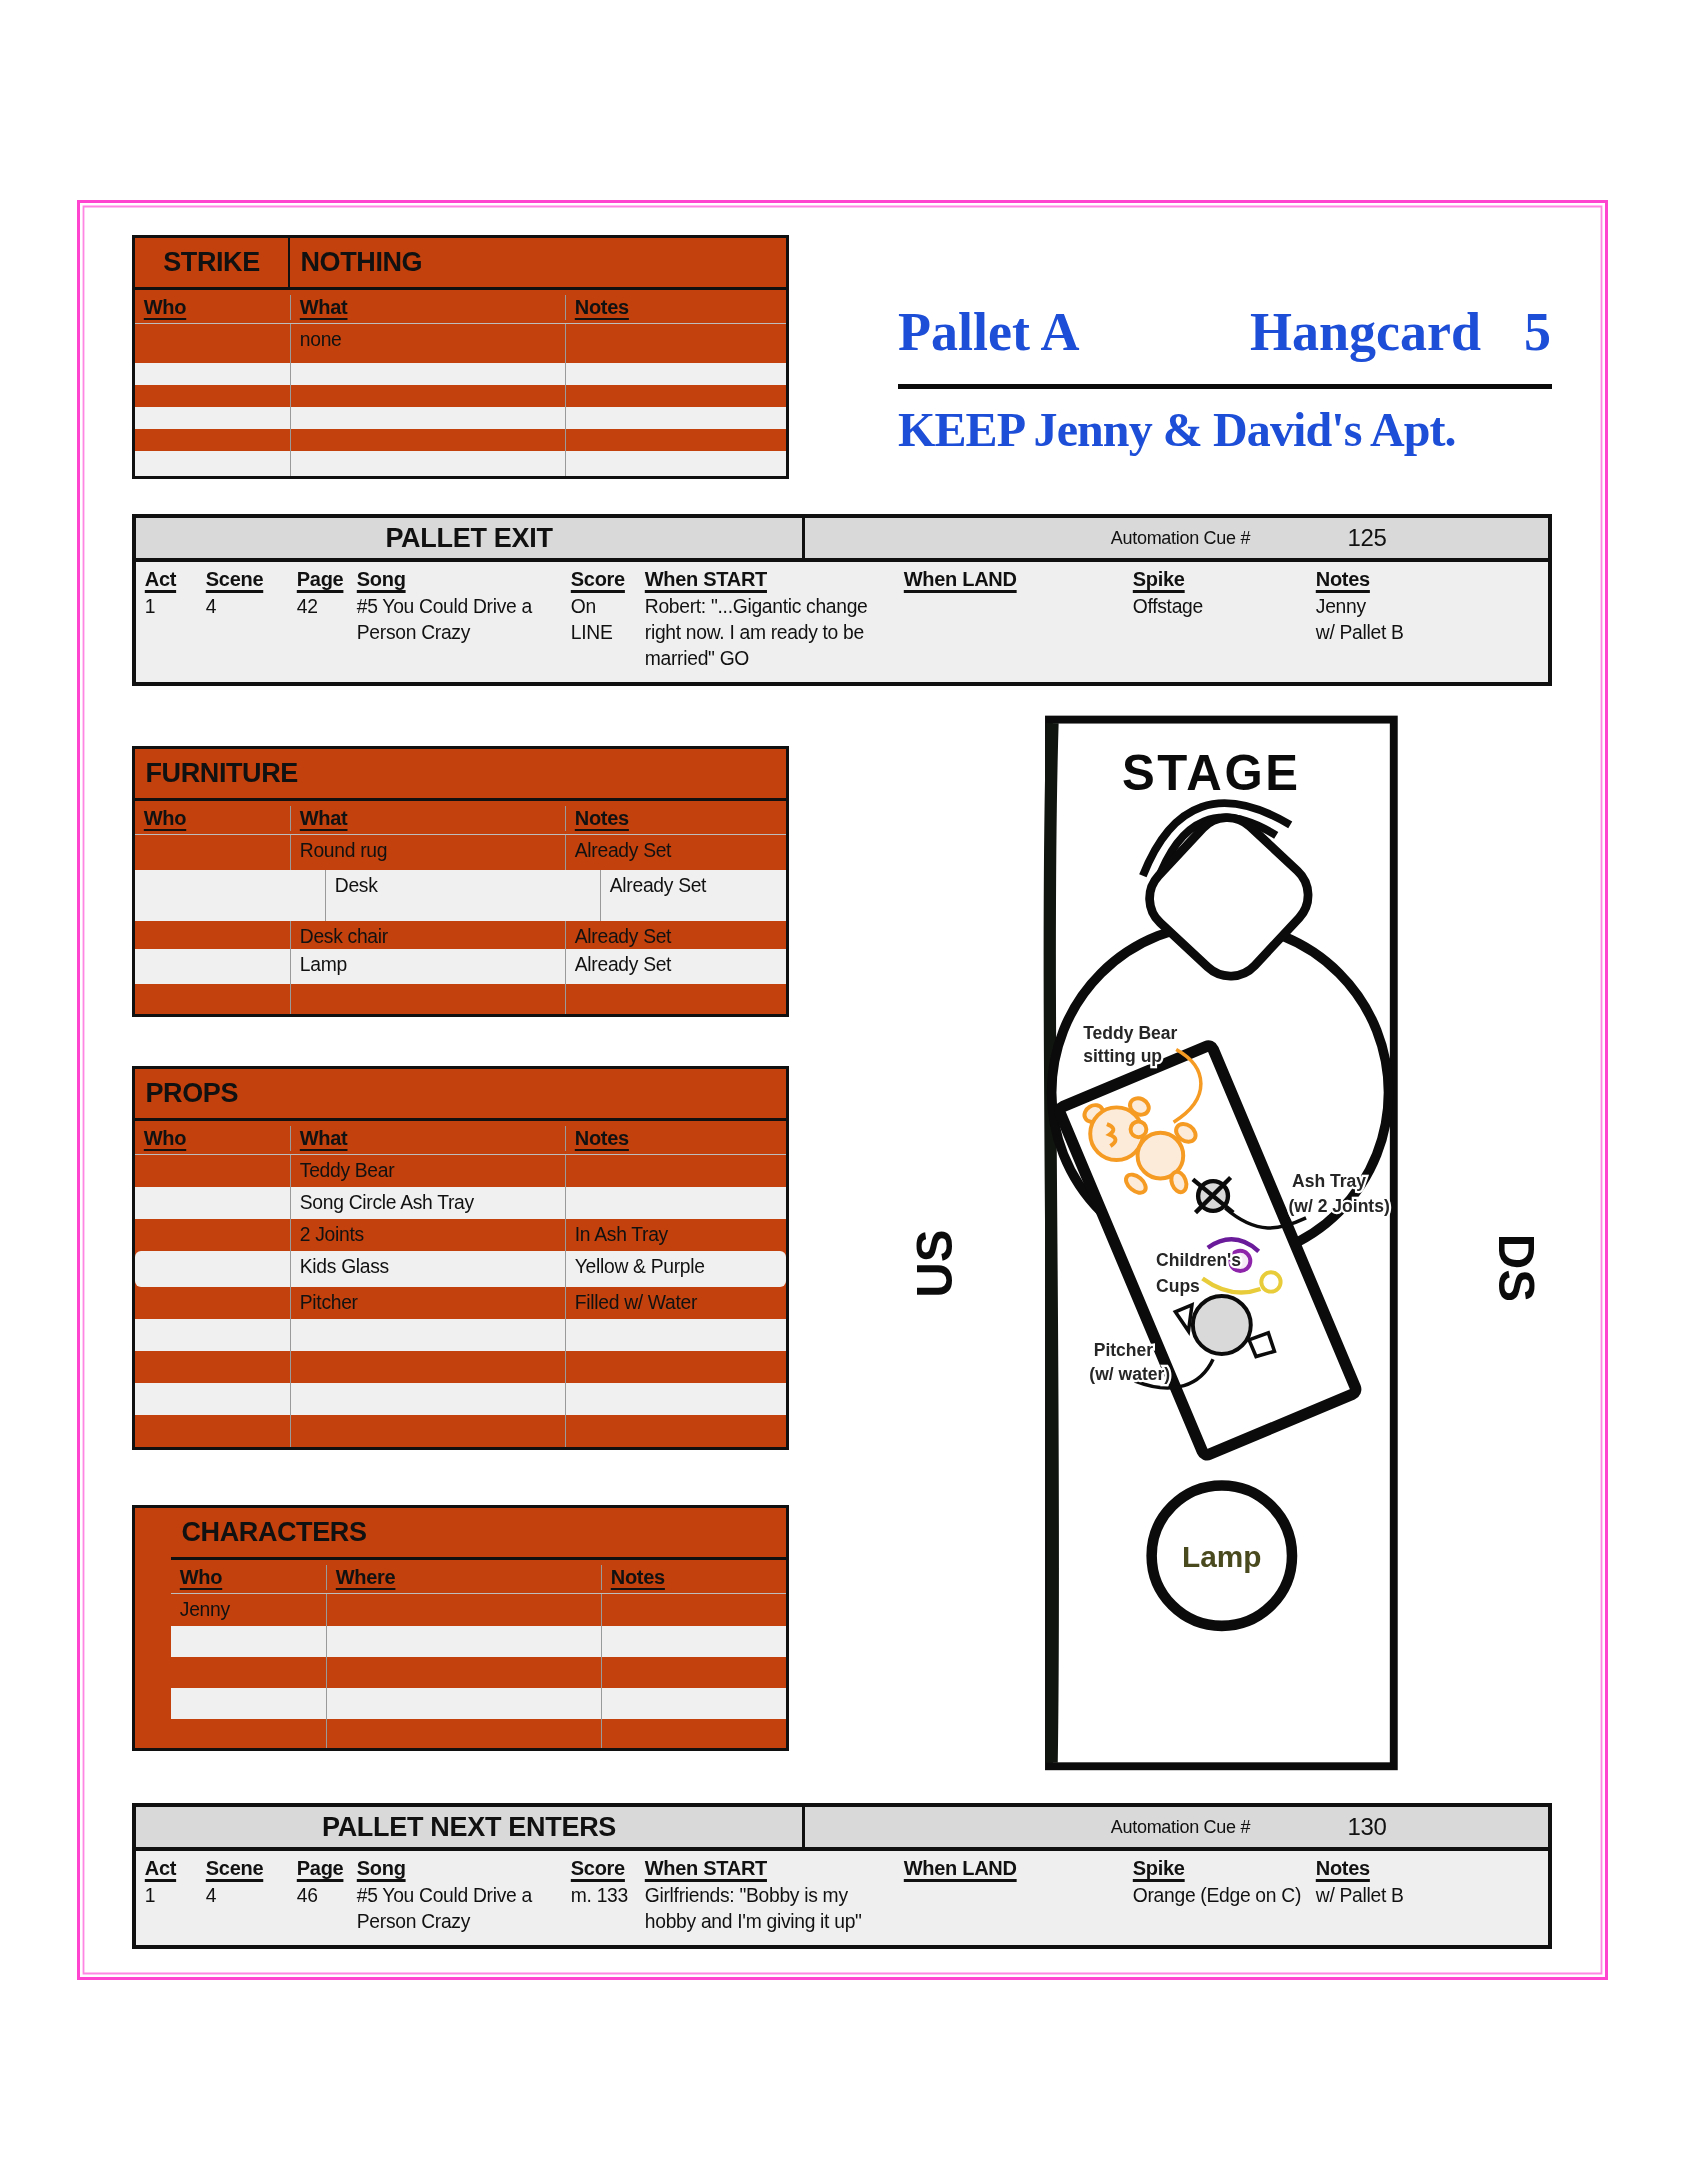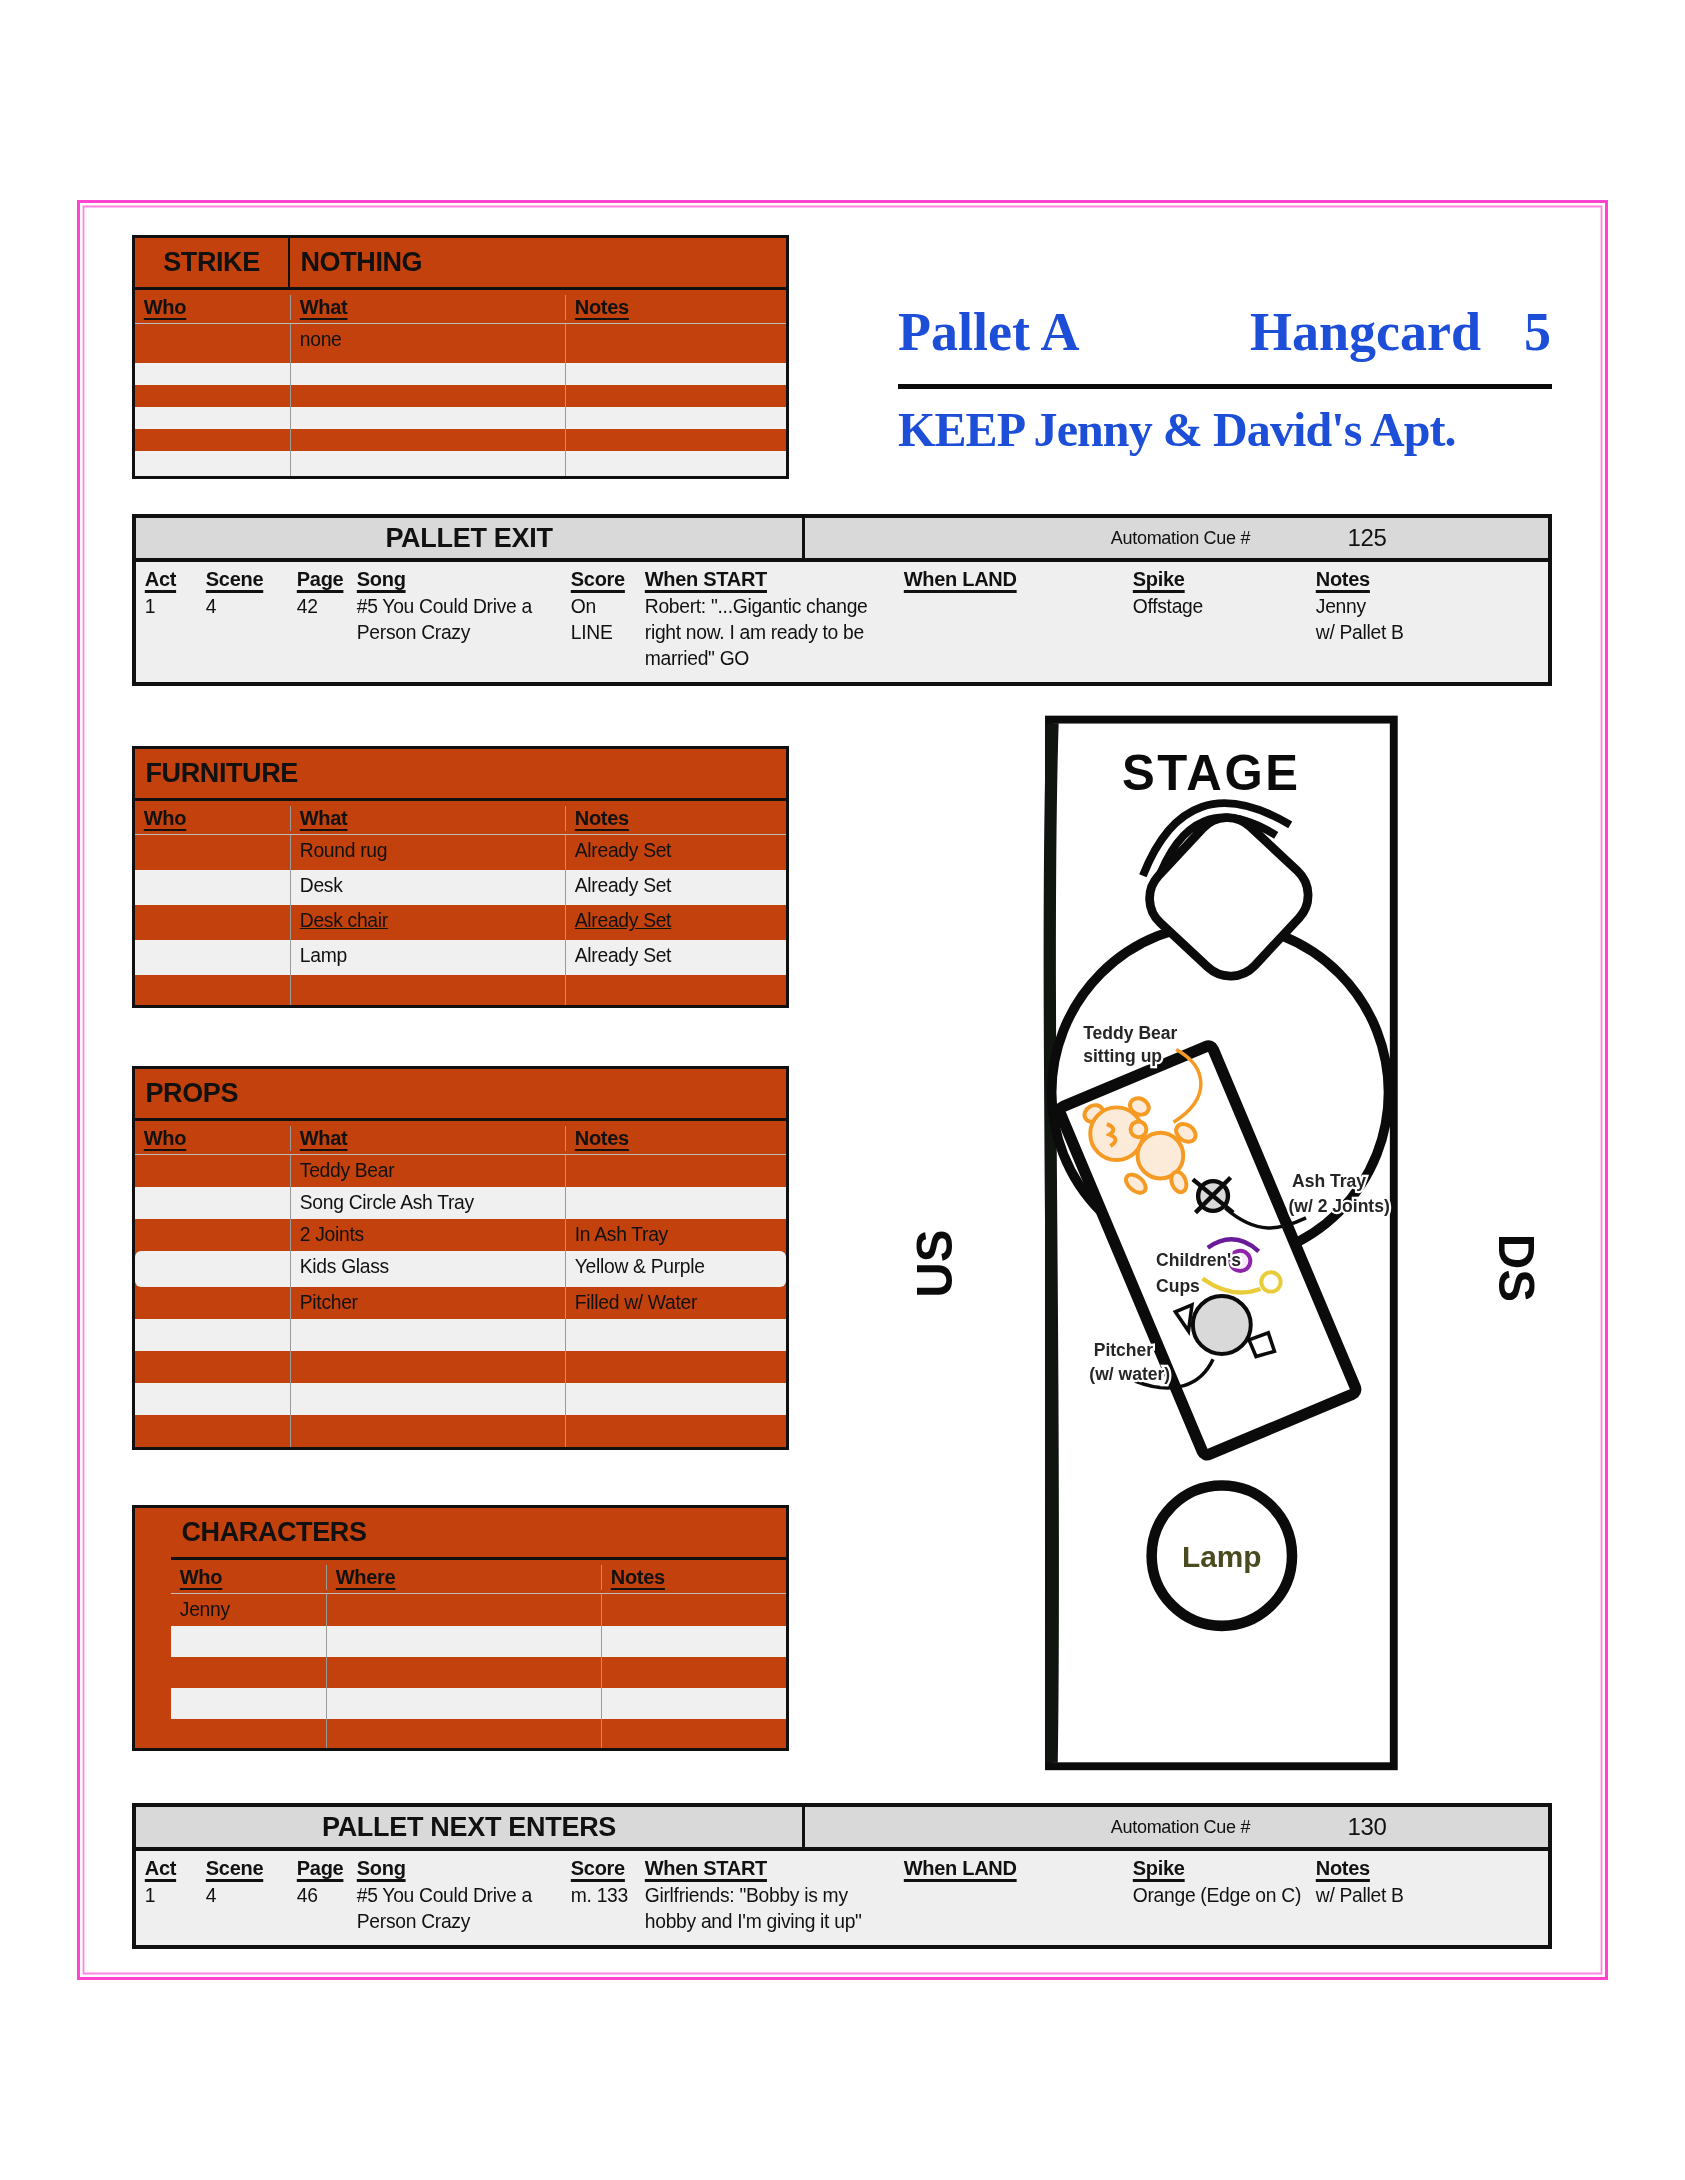--- a/index.html
+++ b/index.html
@@ -155,26 +155,26 @@
     <div class="srow shead">
       <div><span>Who</span></div>
       <div><span>What</span></div>
       <div><span>Notes</span></div>
     </div>
     <div class="srow" style="height:35px;">
       <div></div>
       <div class="pad-top">Round rug</div>
       <div class="pad-top">Already Set</div>
     </div>
-    <div class="srow alt" style="height:35px;">
+    <div class="srow alt" style="height:51px;padding-left:35px;">
       <div></div>
       <div class="pad-top">Desk</div>
       <div class="pad-top">Already Set</div>
     </div>
-    <div class="srow" style="height:35px;text-decoration:underline;">
+    <div class="srow" style="height:28px;">
       <div></div>
       <div class="pad-top">Desk chair</div>
       <div class="pad-top">Already Set</div>
     </div>
     <div class="srow alt" style="height:35px;">
       <div></div>
       <div class="pad-top">Lamp</div>
       <div class="pad-top">Already Set</div>
     </div>
     <div class="srow" style="height:30px;">

